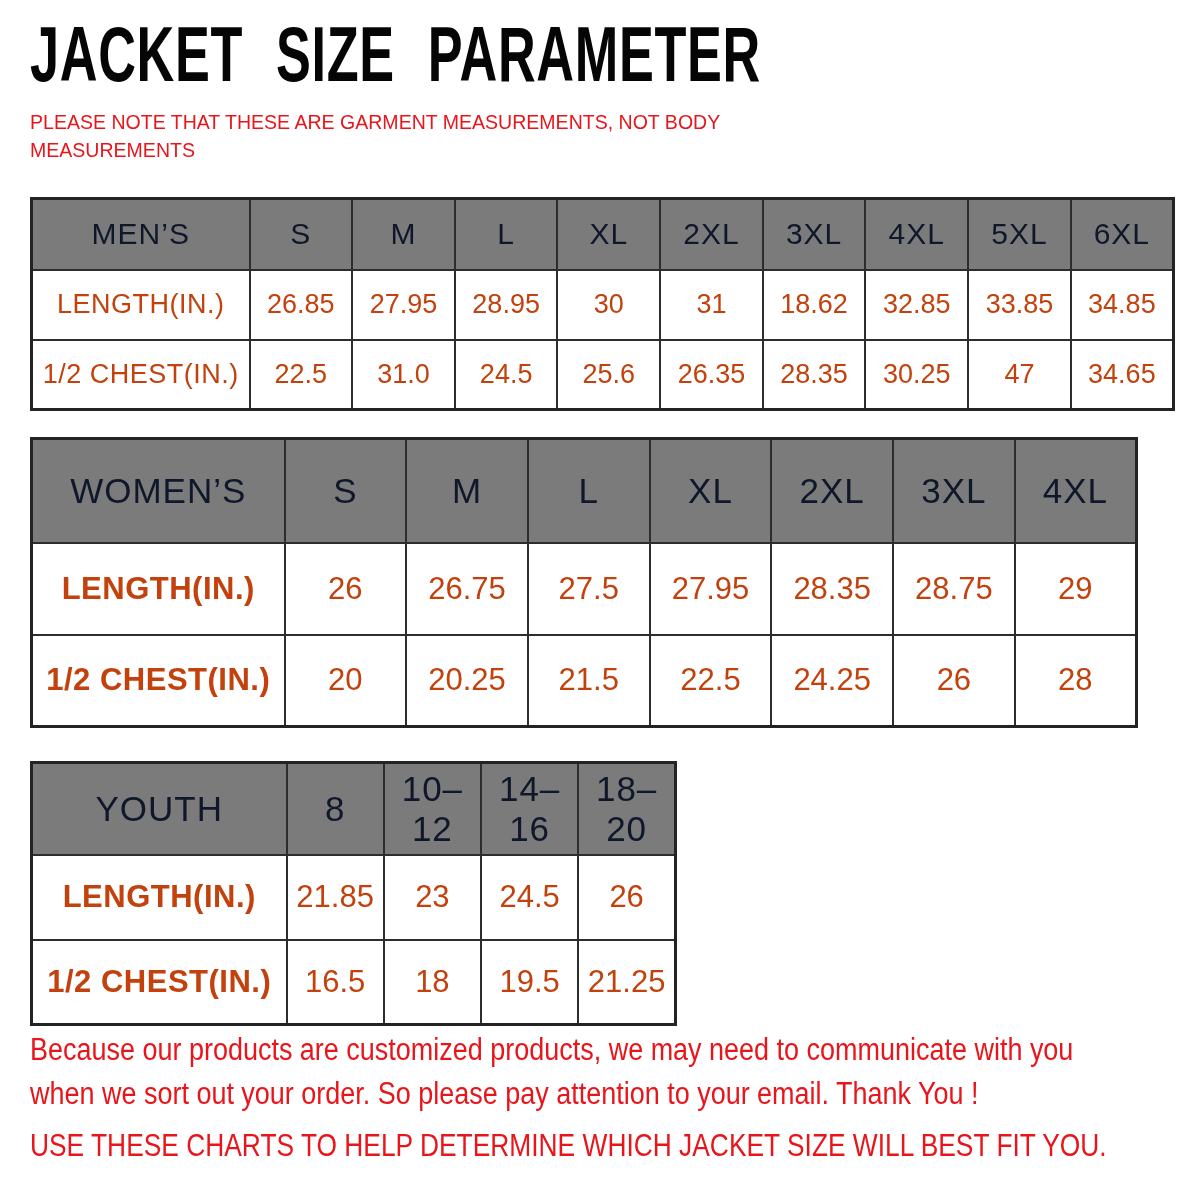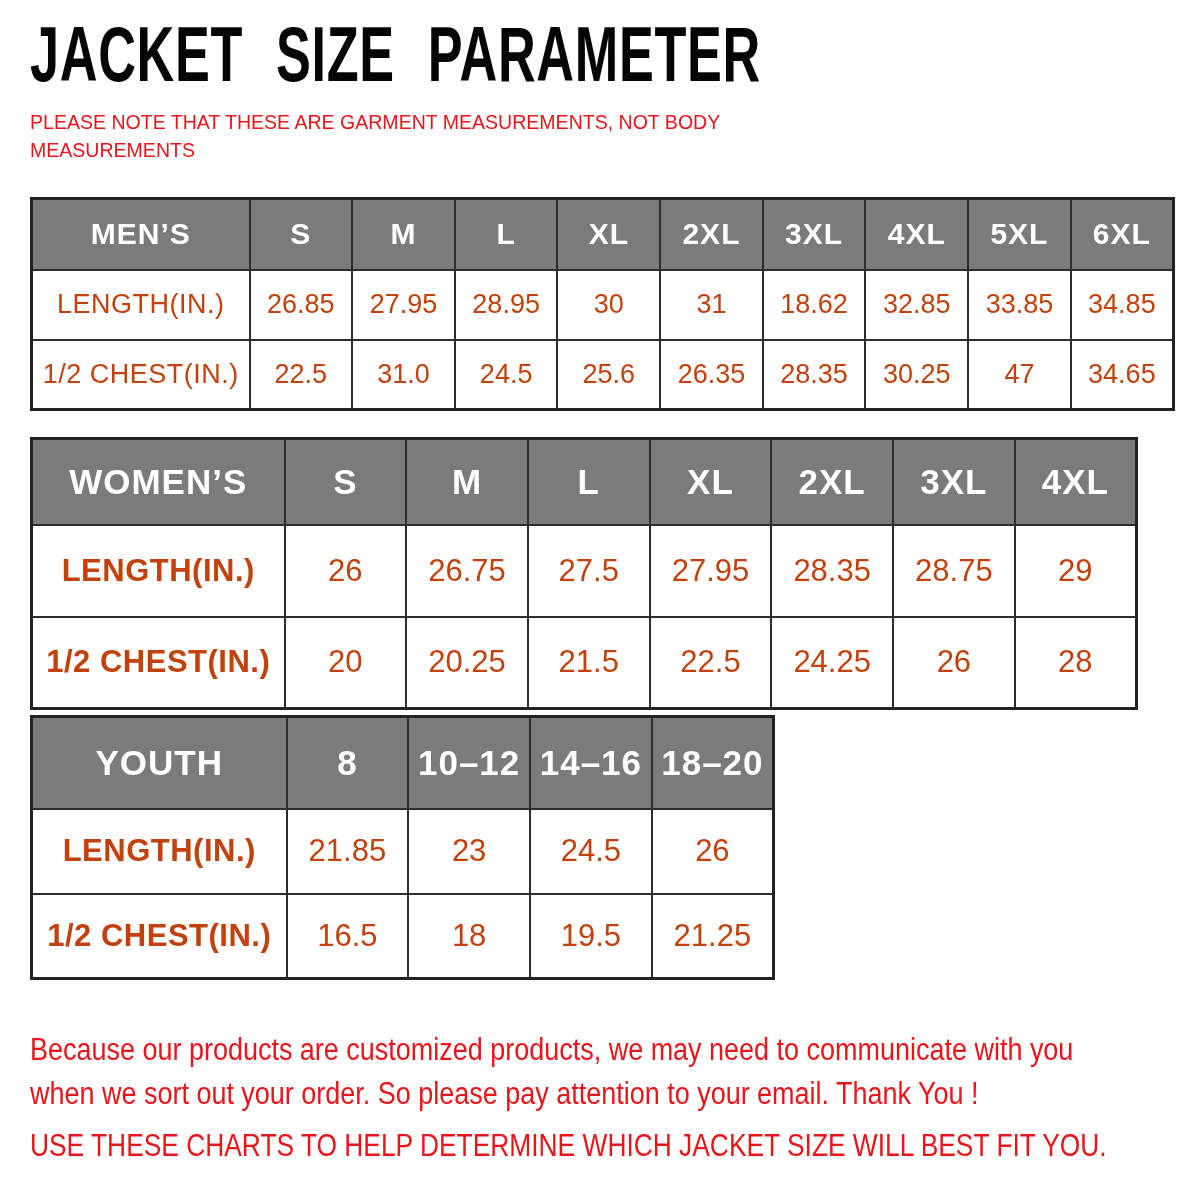--- a/index.html
+++ b/index.html
@@ -11,40 +11,40 @@
            font-weight:700; color:#050505; letter-spacing:1px; word-spacing:0.34em;
            white-space:nowrap; transform:scaleX(0.67); transform-origin:0 0; }
 
   .note { position:absolute; left:30px; top:108px; color:#e8151b; font-size:21px;
           line-height:1.33; font-weight:400; }
   .note .ln { display:block; white-space:nowrap; transform:scaleX(0.93); transform-origin:0 0; }
 
   table { position:absolute; border-collapse:collapse; table-layout:fixed;
           background:#fff; border:3px solid #232323; }
   th, td { border:2px solid #2d2d2d; text-align:center; vertical-align:middle; padding:0; }
-  th { background:#7b7b7b; color:#ffffff; font-weight:700; letter-spacing:1px; }
+  th { background:#7b7b7b; color:#0f172a; font-weight:400; letter-spacing:1px; }
   td { color:#c2410c; font-weight:400; }
 
   .tbl-mens   { left:30px; top:197px; width:1145px; }
   .tbl-mens   th:first-child { width:218px; }
   .tbl-mens   thead tr { height:71px; }
   .tbl-mens   tbody tr { height:70px; }
   .tbl-mens   th { font-size:30px; }
   .tbl-mens   td { font-size:27px; }
   .tbl-mens   td.label-cell { font-size:27px; letter-spacing:0.5px; }
 
   .tbl-womens { left:30px; top:437px; width:1108px; }
   .tbl-womens th:first-child { width:253px; }
-  .tbl-womens thead tr { height:86px; }
+  .tbl-womens thead tr { height:104px; }
   .tbl-womens tbody tr { height:92px; }
   .tbl-womens th { font-size:35px; }
   .tbl-womens td { font-size:31px; }
   .tbl-womens td.label-cell { font-weight:700; letter-spacing:0.5px; }
 
-  .tbl-youth  { left:30px; top:715px; width:745px; }
+  .tbl-youth  { left:30px; top:761px; width:647px; }
   .tbl-youth  th:first-child { width:255px; }
   .tbl-youth  thead tr { height:92px; }
   .tbl-youth  tbody tr { height:85px; }
   .tbl-youth  th { font-size:35px; }
   .tbl-youth  td { font-size:31px; }
   .tbl-youth  td.label-cell { font-weight:700; letter-spacing:0.5px; }
 
   .footer-para { position:absolute; left:30px; top:1028px; color:#e8151b;
                  font-size:31px; line-height:1.42; }
   .footer-para .ln { display:block; white-space:nowrap; transform:scaleX(0.87); transform-origin:0 0; }

